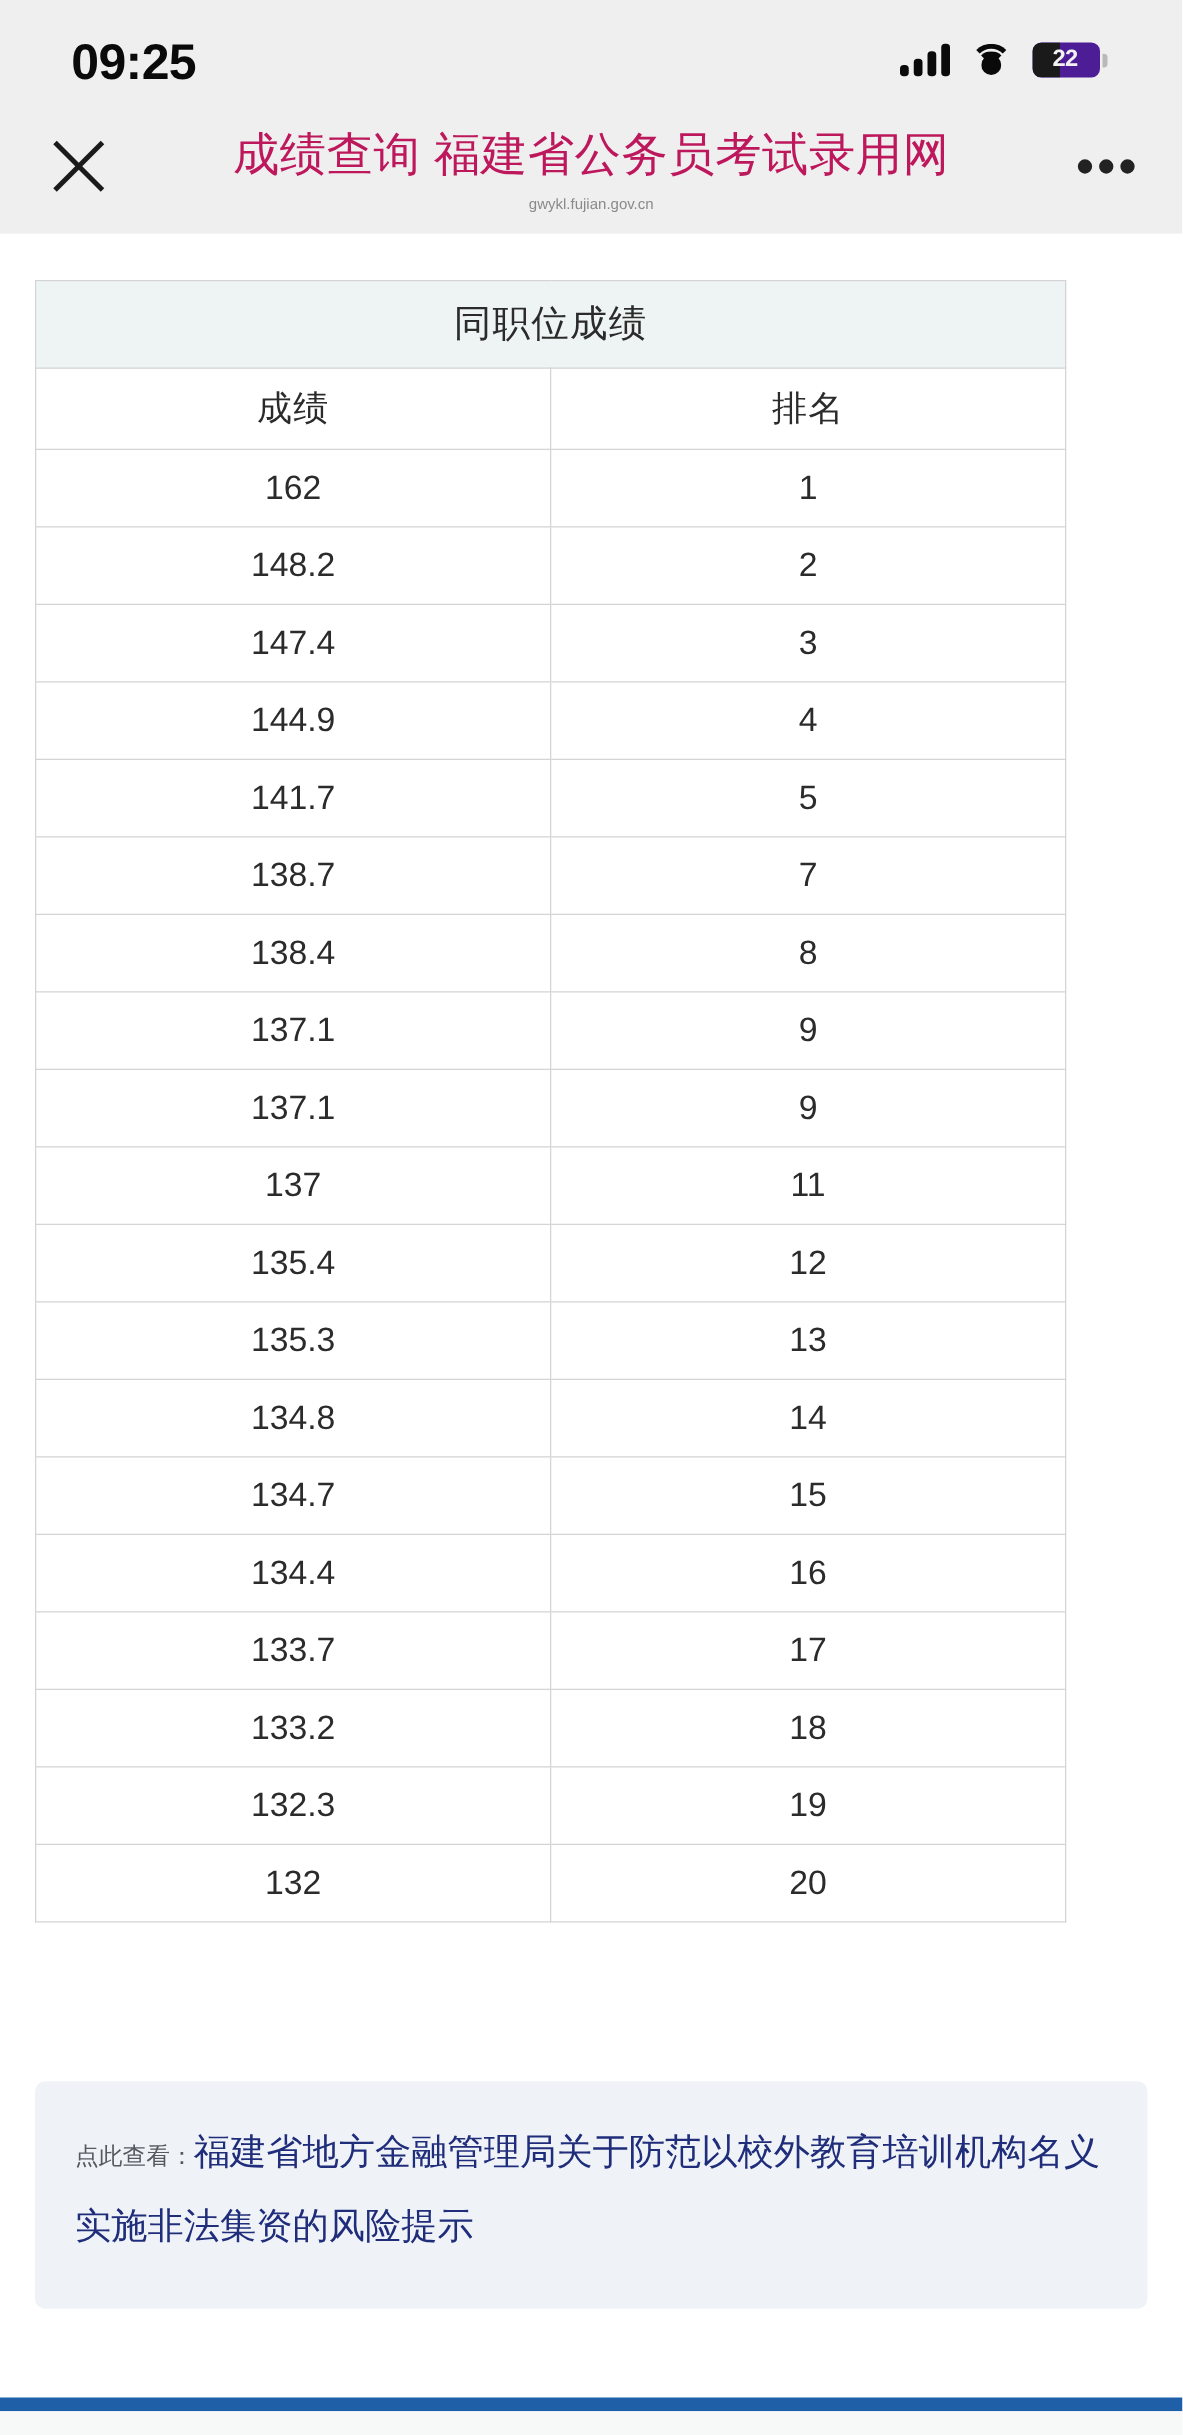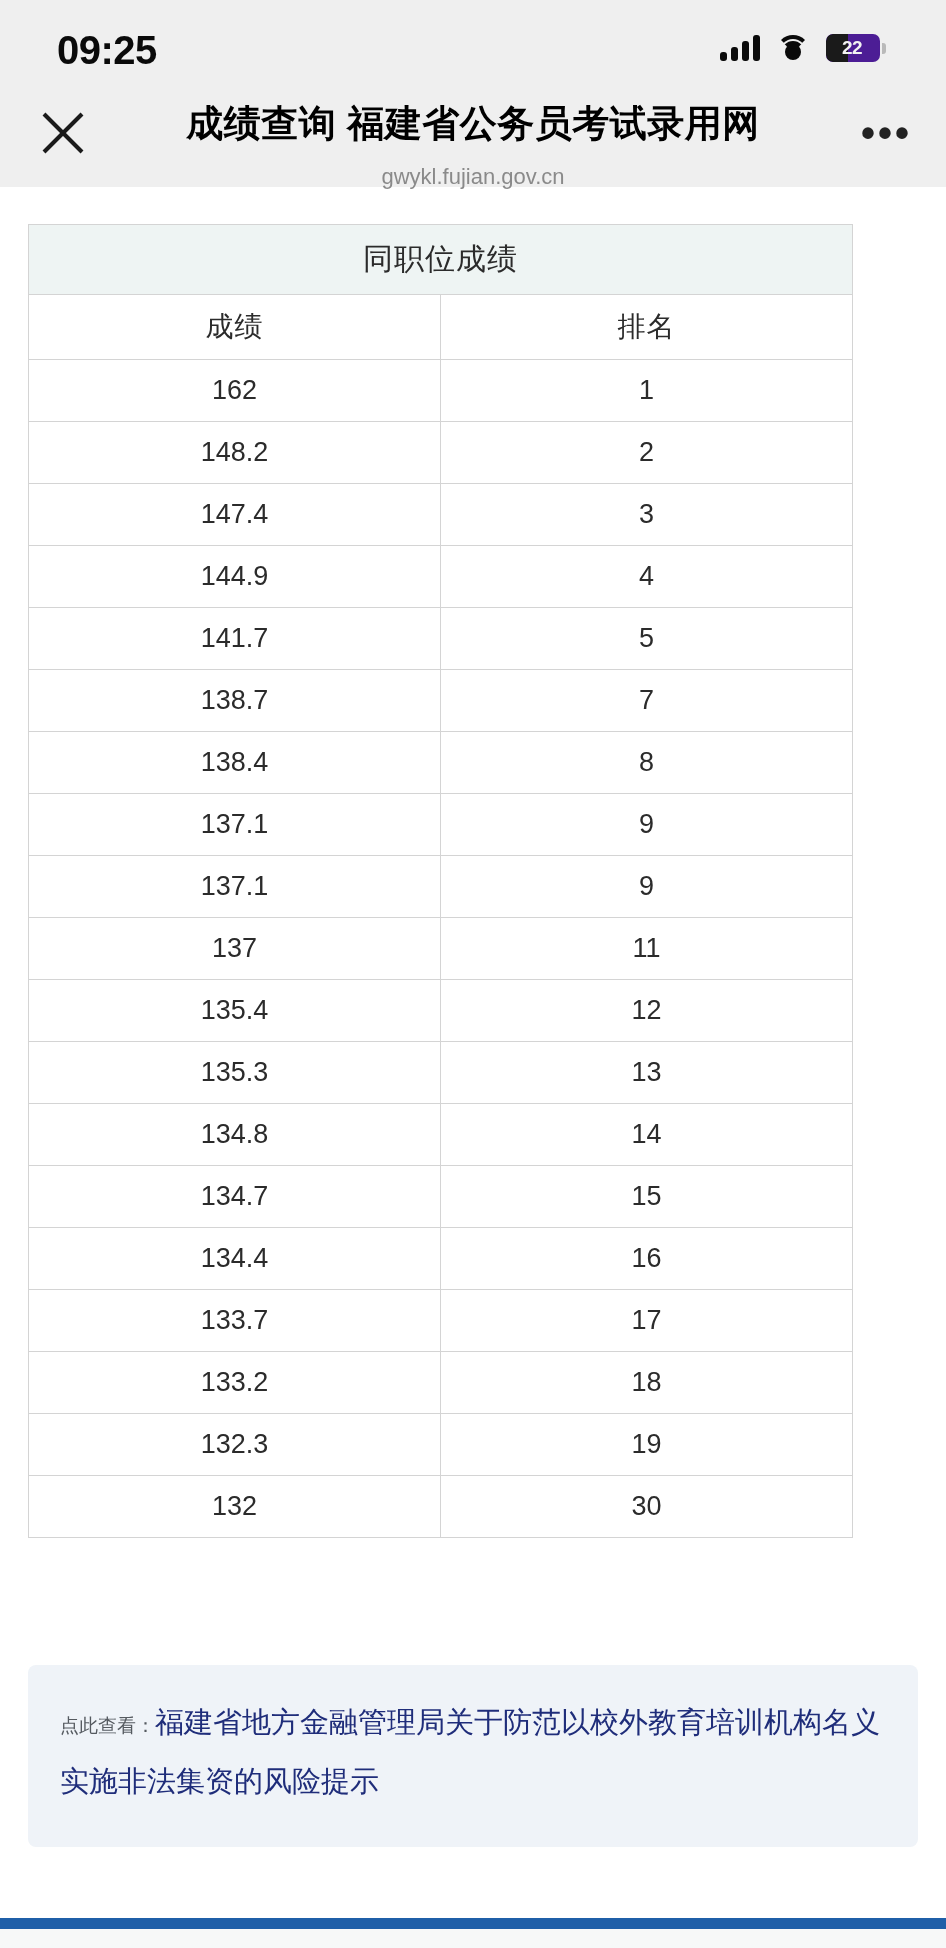--- a/index.html
+++ b/index.html
@@ -145,32 +145,32 @@
   .nav-title-wrap {
     position: absolute;
     left: 0;
     right: 0;
     top: 0;
     text-align: center;
     pointer-events: none;
   }
   .nav-title {
     font-size: 37px;
-    font-weight: bold;
-    color: #000000;
+    font-weight: normal;
+    color: #be185d;
     line-height: 48px;
     letter-spacing: 0.5px;
     display: block;
   }
   .nav-url {
-    font-size: 22px;
+    font-size: 12px;
     color: #8a8a8a;
     line-height: 26px;
     display: block;
-    margin-top: 16px;
+    margin-top: 2px;
   }
   .more-btn {
     position: absolute;
     right: 34px;
     top: 18px;
     font-size: 40px;
     font-weight: bold;
     color: #222;
     line-height: 30px;
     letter-spacing: 3px;
@@ -378,21 +378,21 @@
         <tr>
           <td>133.2</td>
           <td>18</td>
         </tr>
         <tr>
           <td>132.3</td>
           <td>19</td>
         </tr>
         <tr>
           <td>132</td>
-          <td>30</td>
+          <td>20</td>
         </tr>
       </tbody>
   </table>
 
   <div class="notice-box">
     <span class="notice-prefix">点此查看：</span><span class="notice-link">福建省地方金融管理局关于防范以校外教育培训机构名义实施非法集资的风险提示</span>
   </div>
 
 </div>
 

